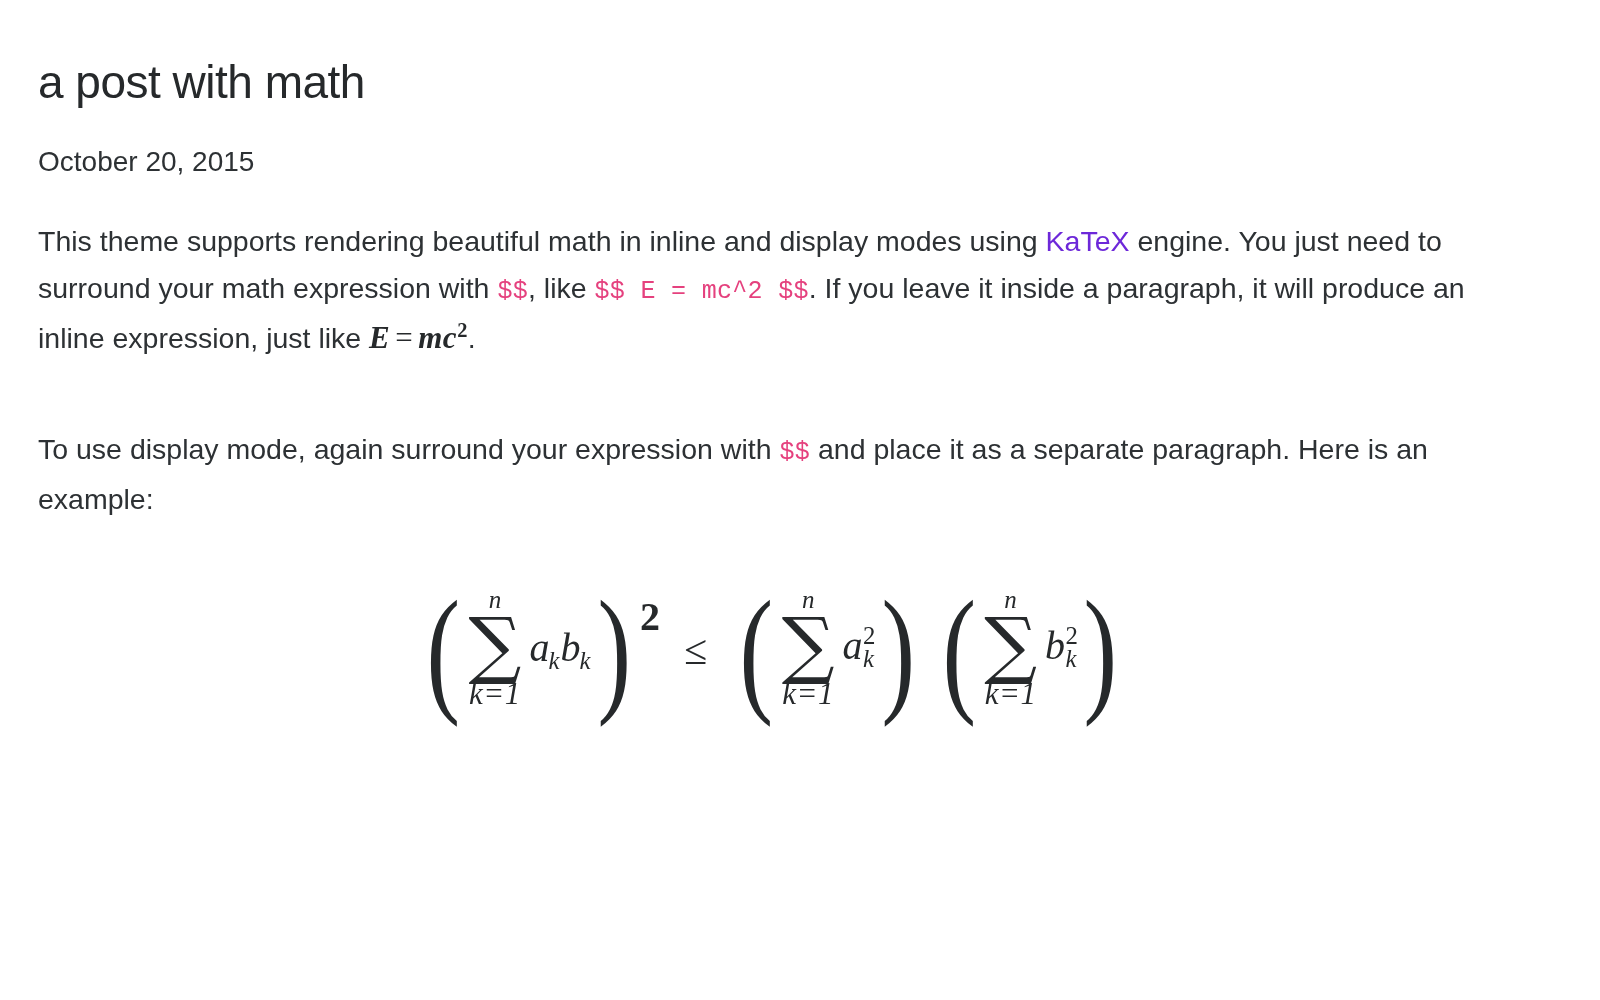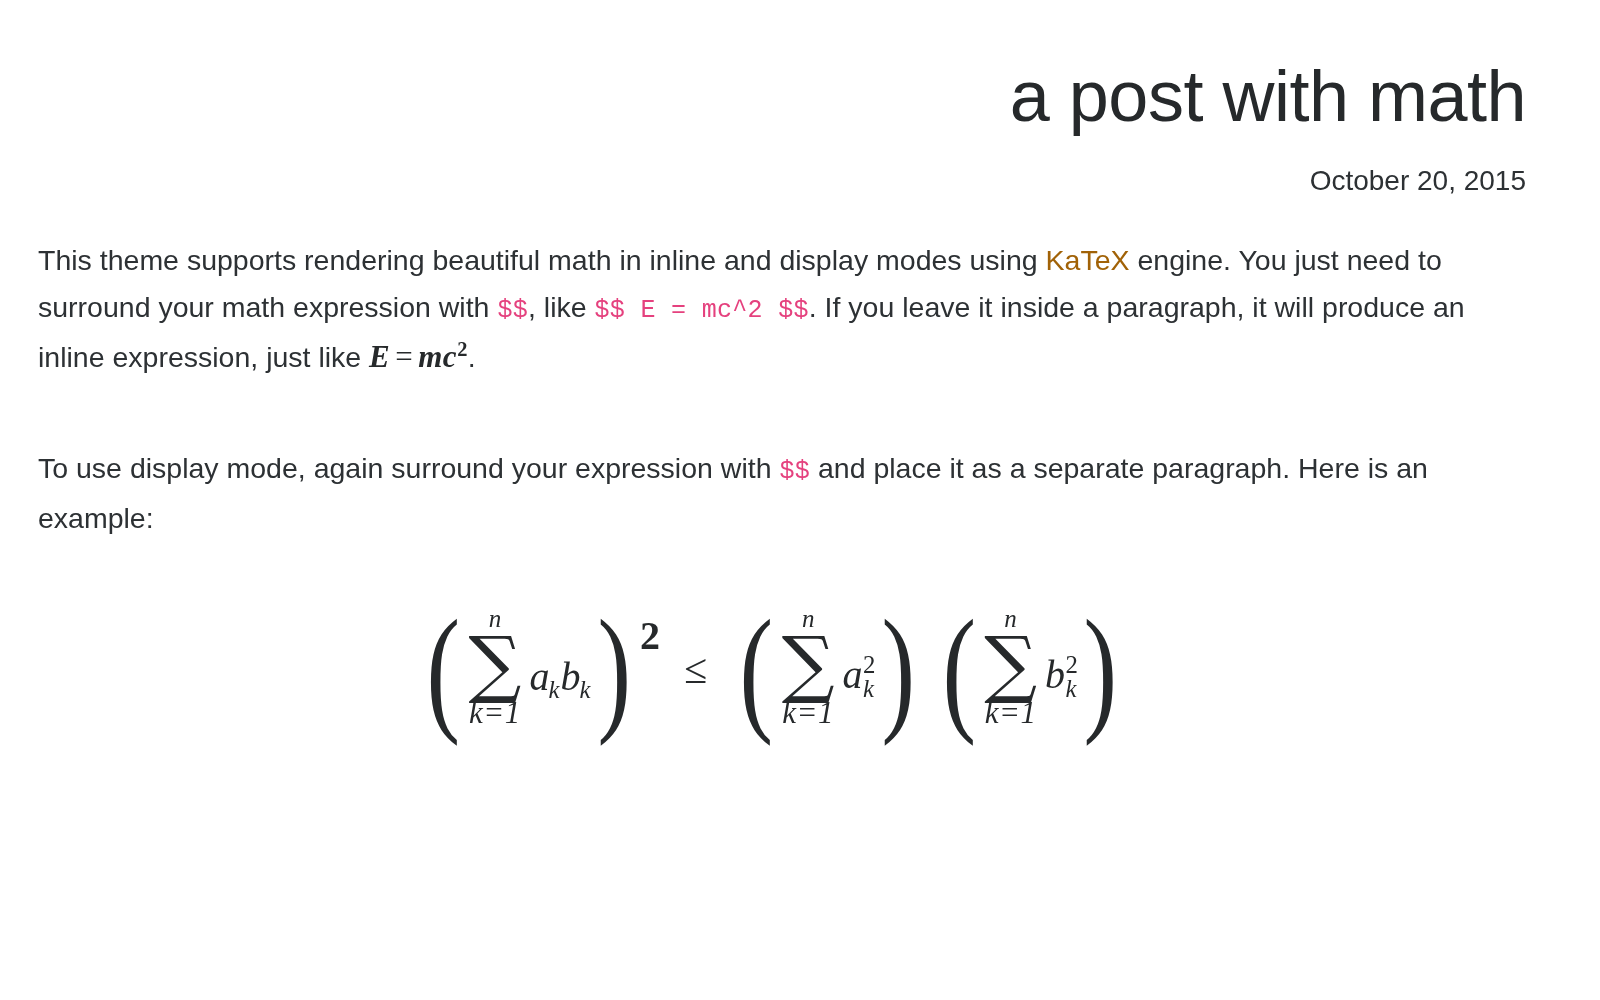--- a/index.html
+++ b/index.html
@@ -15,55 +15,53 @@
     color: #2d3134;
     overflow: hidden;
   }
   .page {
     padding: 58px 74px 0 38px;
     width: 1600px;
   }
   h1.post-title {
     font-family: "Liberation Sans", sans-serif;
     font-weight: 300;
-    font-size: 72px;
+    font-size: 46px;
     line-height: 1.08;
     letter-spacing: -0.5px;
     margin: 0 0 0 0;
     color: #26292b;
-    text-align: right;
   }
   .post-date {
     font-size: 28px;
     font-weight: 400;
     line-height: 1.2;
     color: #2d3134;
-    margin-top: 28px;
-    text-align: right;
+    margin-top: 37px;
   }
   p.body-text {
     font-size: 28.5px;
     line-height: 46.5px;
     margin: 40px 0 0 0;
     color: #2d3134;
     max-width: 1492px;
     font-weight: 400;
   }
   p.body-text.second { margin-top: 64px; }
   p.body-text.third  { margin-top: 44px; }
 
   code.md-code {
     font-family: "Liberation Mono", "DejaVu Sans Mono", monospace;
     color: #e5417e;
     font-size: 25px;
     letter-spacing: 0.3px;
     white-space: pre;
   }
   a.md-link {
-    color: #a16207;
+    color: #6d28d9;
     text-decoration: none;
   }
 
   
   .math {
     font-family: "Liberation Serif", "DejaVu Serif", serif;
     color: #26292b;
   }
   .math-i {
     font-style: italic;
@@ -142,21 +140,21 @@
     font-weight: 400;
     margin-top: 0px;
     letter-spacing: 0.5px;
   }
   .term {
     font-size: 40px;
     font-style: italic;
     font-weight: 500;
     margin-left: 6px;
     position: relative;
-    top: 10px;
+    top: 0;
     white-space: nowrap;
   }
   .term sub {
     font-size: 0.62em;
     font-style: italic;
     vertical-align: baseline;
     position: relative;
     top: 0.32em;
     left: -0.04em;
   }

